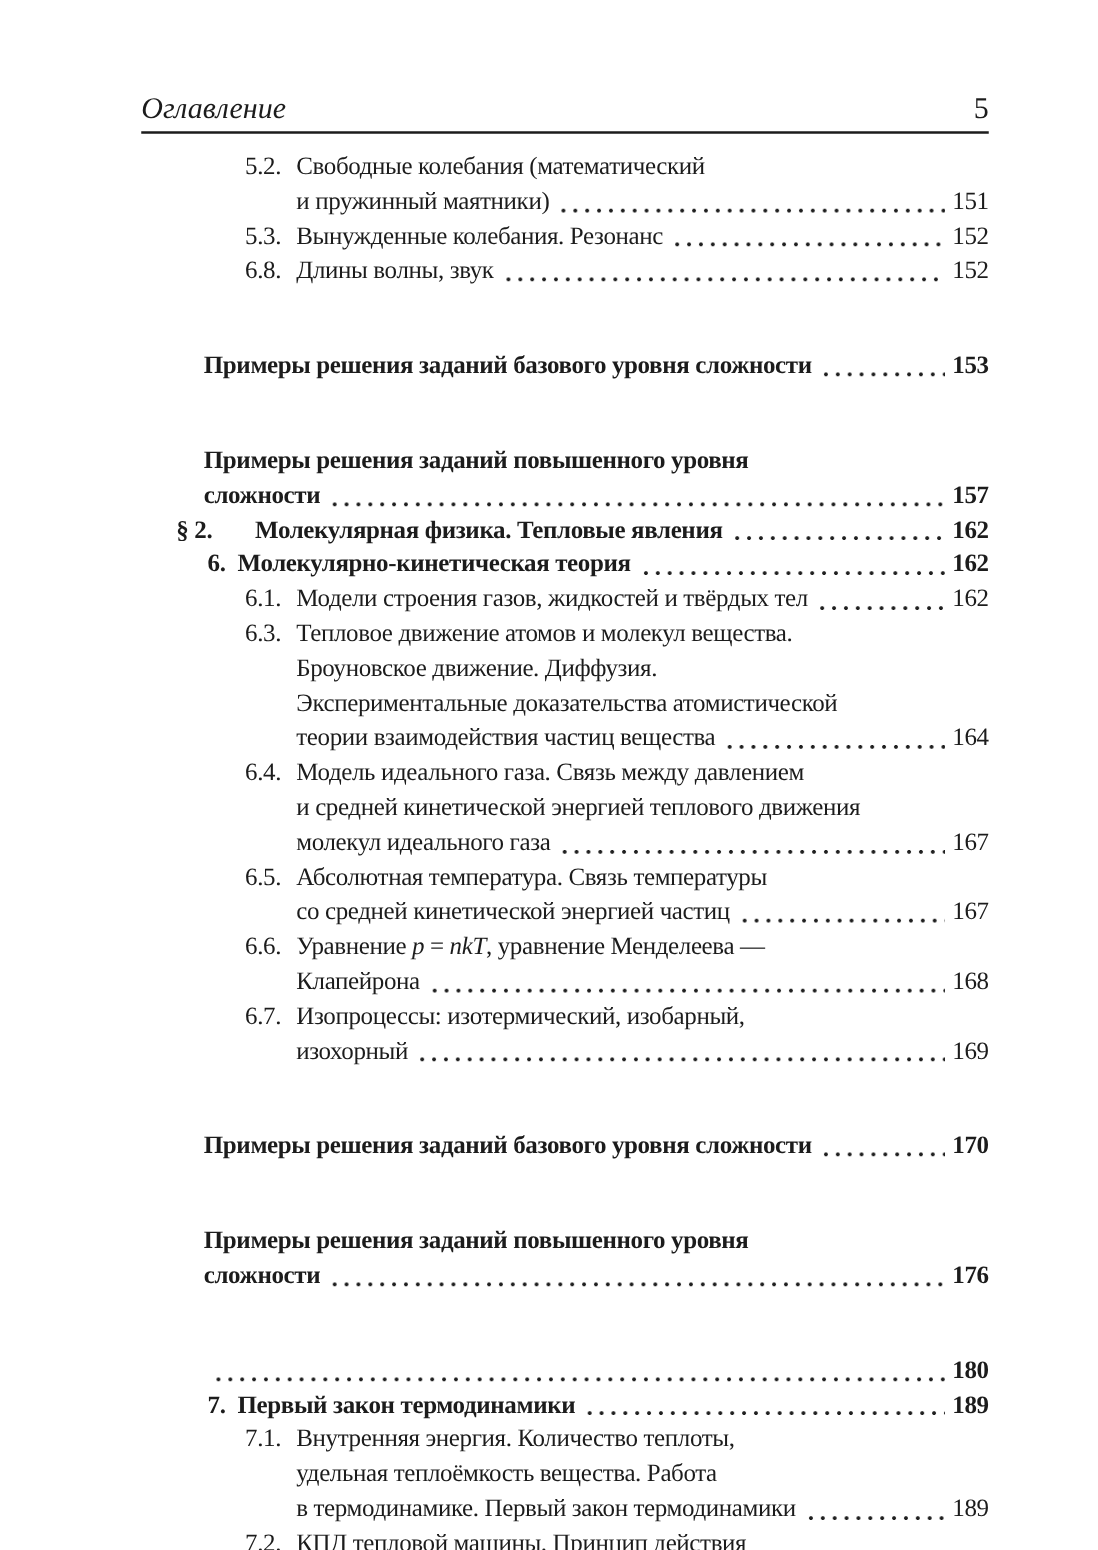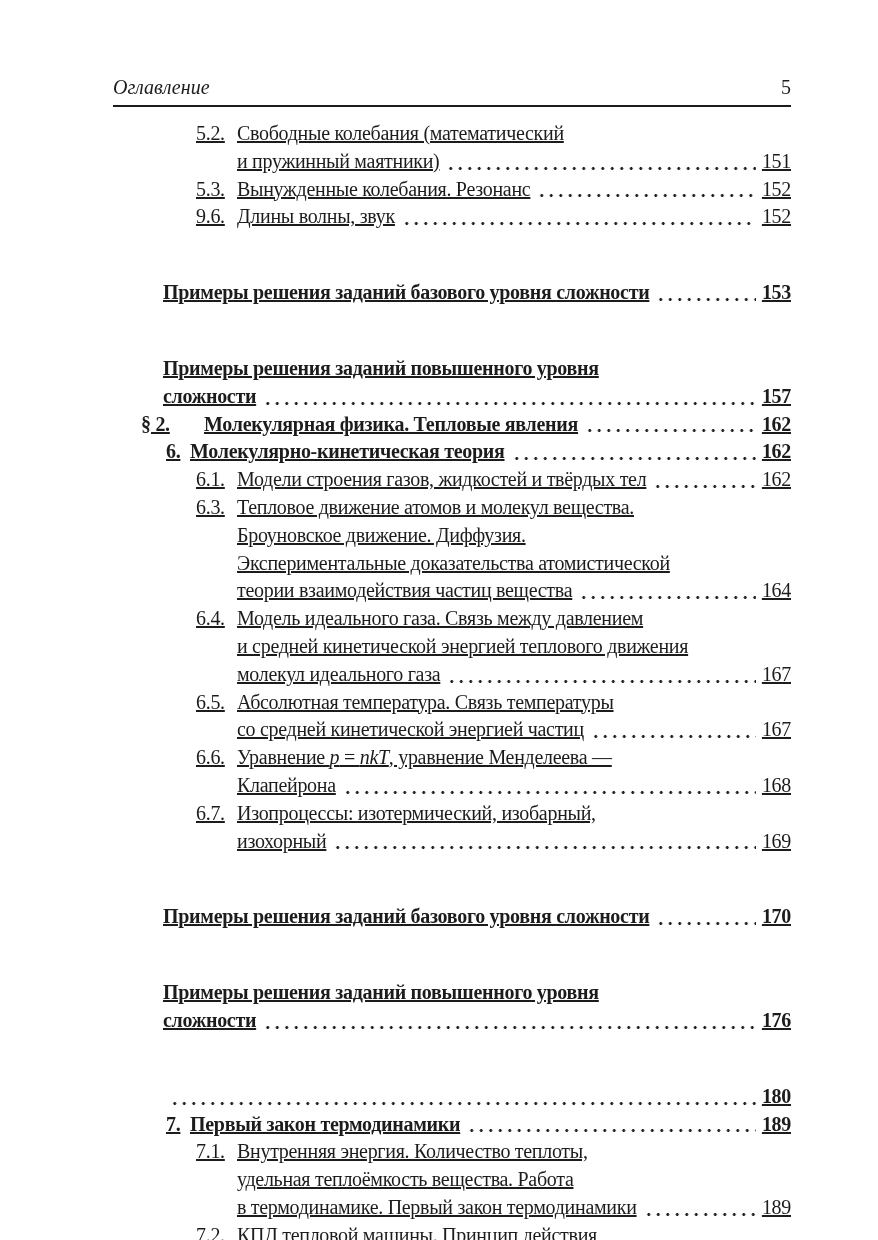--- a/index.html
+++ b/index.html
@@ -18,21 +18,21 @@
   .page-inner {
     position: absolute;
     left: 113px;
     top: 76px;
     width: 678px;
   }
   .running-header {
     display: flex;
     align-items: baseline;
     justify-content: space-between;
-    font-size: 20px;
+    font-size: 24px;
     line-height: 22px;
     padding-bottom: 7px;
     border-bottom: 2px solid #1c1c1c;
   }
   .header-title {
     font-style: italic;
   }
   .header-page {
     font-style: normal;
   }
@@ -40,21 +40,20 @@
     margin-top: 13px;
     font-size: 20px;
     line-height: 27.8px;
     letter-spacing: -0.3px;
   }
   .entry.bold { font-weight: 700; }
   .line {
     display: flex;
     align-items: center;
     white-space: nowrap;
-    text-decoration: underline;
   }
   .num { flex: none; }
   .text { flex: 0 1 auto; }
   .math { font-style: italic; }
   .leader {
     flex: 1 1 auto;
     min-width: 8px;
     align-self: flex-end;
     height: 3px;
     margin: 0 6px 6px 7px;
@@ -99,21 +98,21 @@
       <div class="entry level-sub">
         <div class="line">
           <span class="num">5.3.</span>
           <span class="text">Вынужденные колебания. Резонанс</span>
           <span class="leader"></span>
           <span class="pg">152</span>
         </div>
       </div>
       <div class="entry level-sub">
         <div class="line">
-          <span class="num">9.6.</span>
+          <span class="num">6.8.</span>
           <span class="text">Длины волны, звук</span>
           <span class="leader"></span>
           <span class="pg">152</span>
         </div>
       </div>
       <div class="entry level-examples bold">
         <div class="line">
           <span class="text">Примеры решения заданий базового уровня сложности</span>
           <span class="leader"></span>
           <span class="pg">153</span>

